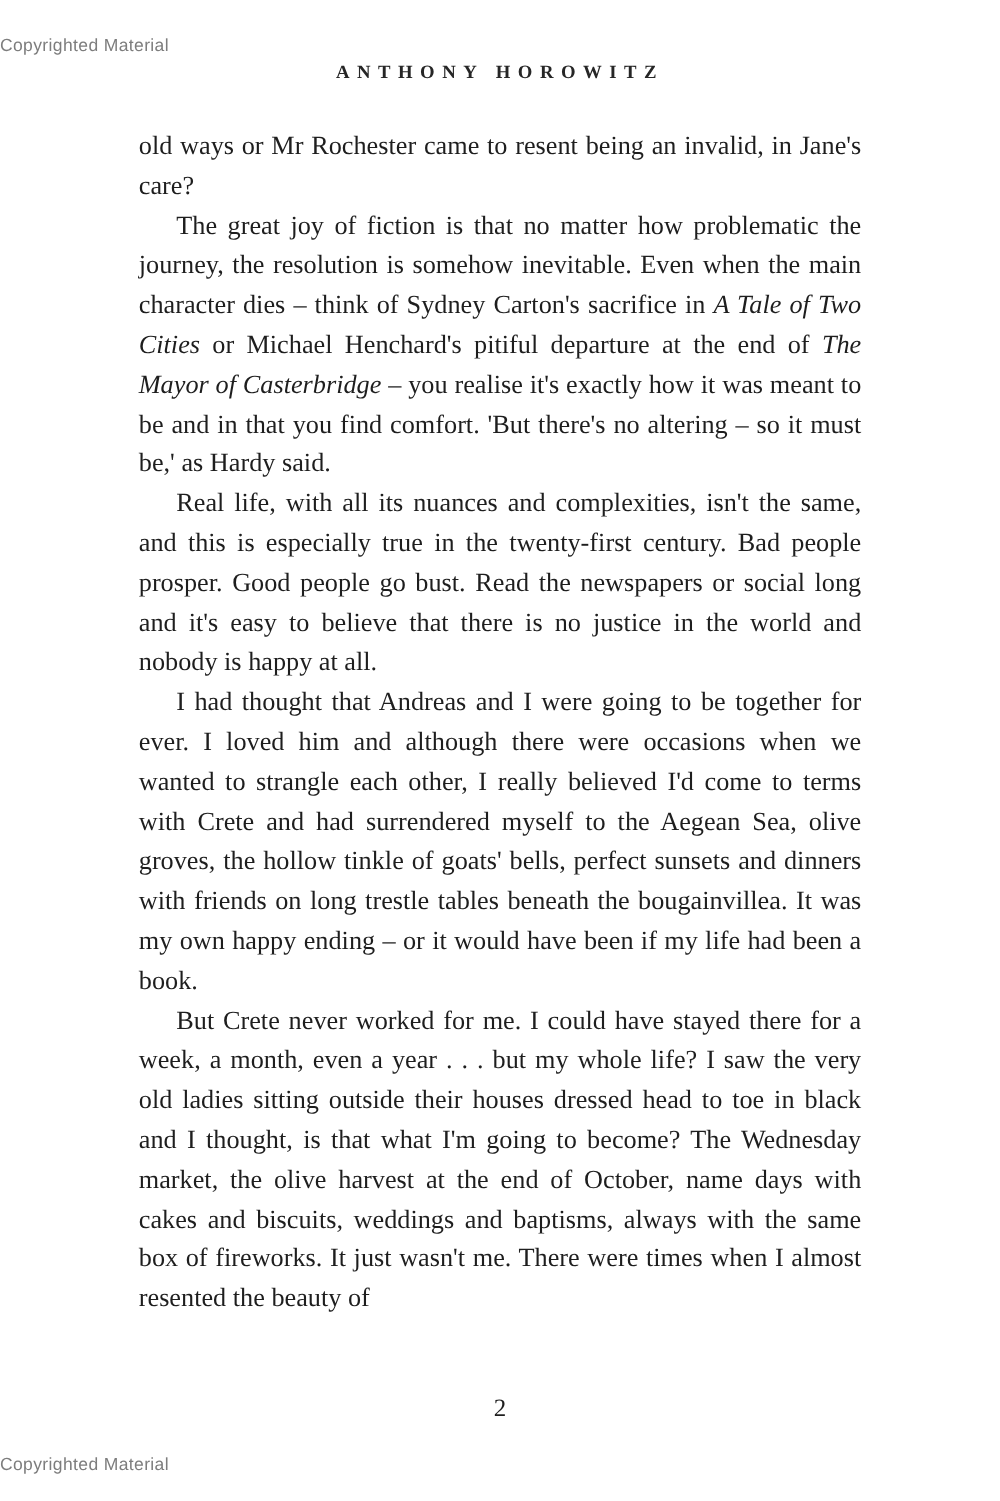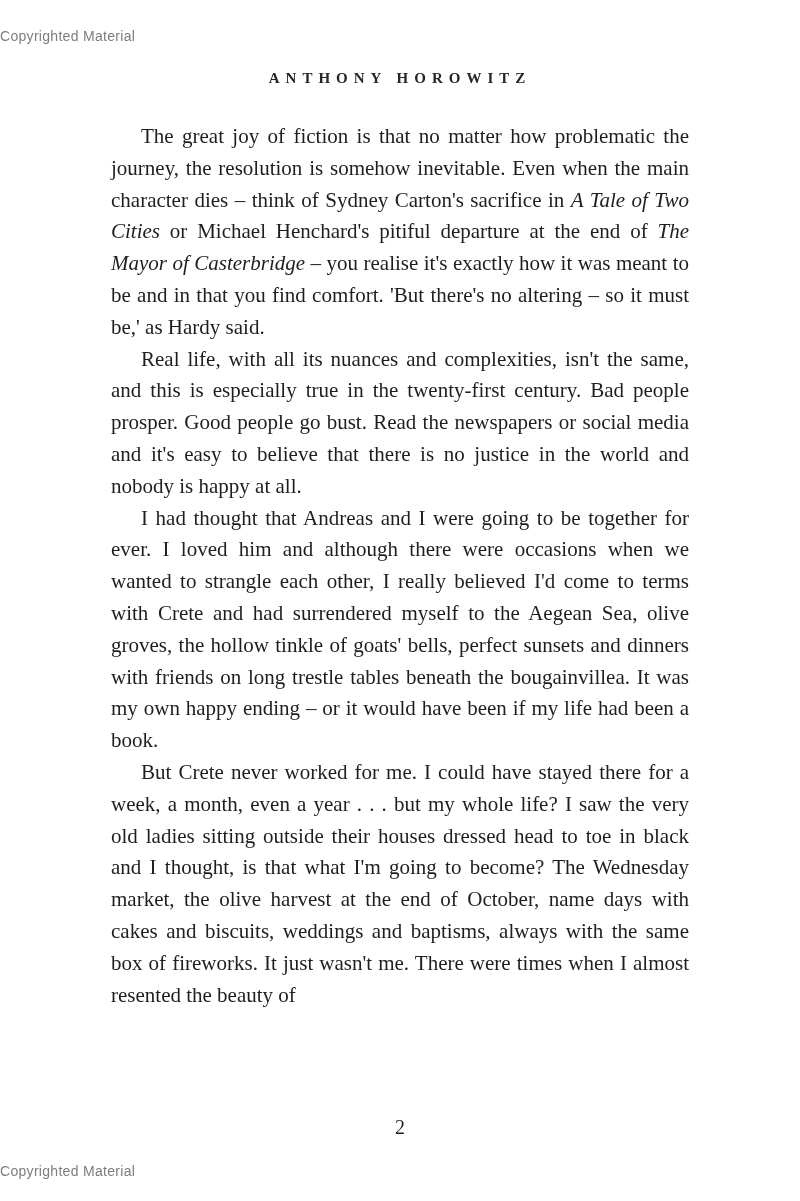--- a/index.html
+++ b/index.html
@@ -25,21 +25,21 @@
   .copyright-top {
     padding-top: 28px;
   }
   .author-header {
     text-align: center;
     font-family: "Liberation Serif", serif;
     font-size: 15px;
     font-weight: bold;
     letter-spacing: 6px;
     color: #262626;
-    margin-top: 26px;
+    margin-top: 6px;
   }
   .text-block {
     width: 578px;
     margin: 34px auto 0 auto;
     font-size: 21px;
     line-height: 31.8px;
     text-align: justify;
     color: #1e1e1e;
   }
   .text-block p {
@@ -71,27 +71,30 @@
 </style>
 </head>
 <body>
 
 <div class="copyright-notice copyright-top">Copyrighted Material</div>
 
 <div class="author-header">ANTHONY HOROWITZ</div>
 
 <div class="text-block">
 
+  <p class="noindent">
+    <span>old ways or Mr Rochester came to resent being an invalid, in Jane's care?</span>
+  </p>
 
   <p>
     <span>The great joy of fiction is that no matter how problematic the journey, the resolution is somehow inevitable. Even when the main character dies – think of Sydney Carton's sacrifice in </span><i>A Tale of Two Cities</i><span> or Michael Henchard's pitiful departure at the end of </span><i>The Mayor of Casterbridge</i><span> – you realise it's exactly how it was meant to be and in that you find comfort. 'But there's no altering – so it must be,' as Hardy said.</span>
   </p>
 
   <p>
-    <span>Real life, with all its nuances and complexities, isn't the same, and this is especially true in the twenty-first century. Bad people prosper. Good people go bust. Read the newspapers or social media and it's easy to believe that there is no justice in the world and nobody is happy at all.</span>
+    <span>Real life, with all its nuances and complexities, isn't the same, and this is especially true in the twenty-first century. Bad people prosper. Good people go bust. Read the newspapers or social long and it's easy to believe that there is no justice in the world and nobody is happy at all.</span>
   </p>
 
   <p>
     <span>I had thought that Andreas and I were going to be together for ever. I loved him and although there were occasions when we wanted to strangle each other, I really believed I'd come to terms with Crete and had surrendered myself to the Aegean Sea, olive groves, the hollow tinkle of goats' bells, perfect sunsets and dinners with friends on long trestle tables beneath the bougainvillea. It was my own happy ending – or it would have been if my life had been a book.</span>
   </p>
 
   <p>
     <span>But Crete never worked for me. I could have stayed there for a week, a month, even a year . . . but my whole life? I saw the very old ladies sitting outside their houses dressed head to toe in black and I thought, is that what I'm going to become? The Wednesday market, the olive harvest at the end of October, name days with cakes and biscuits, weddings and baptisms, always with the same box of fireworks. It just wasn't me. There were times when I almost resented the beauty of</span>
   </p>
 

